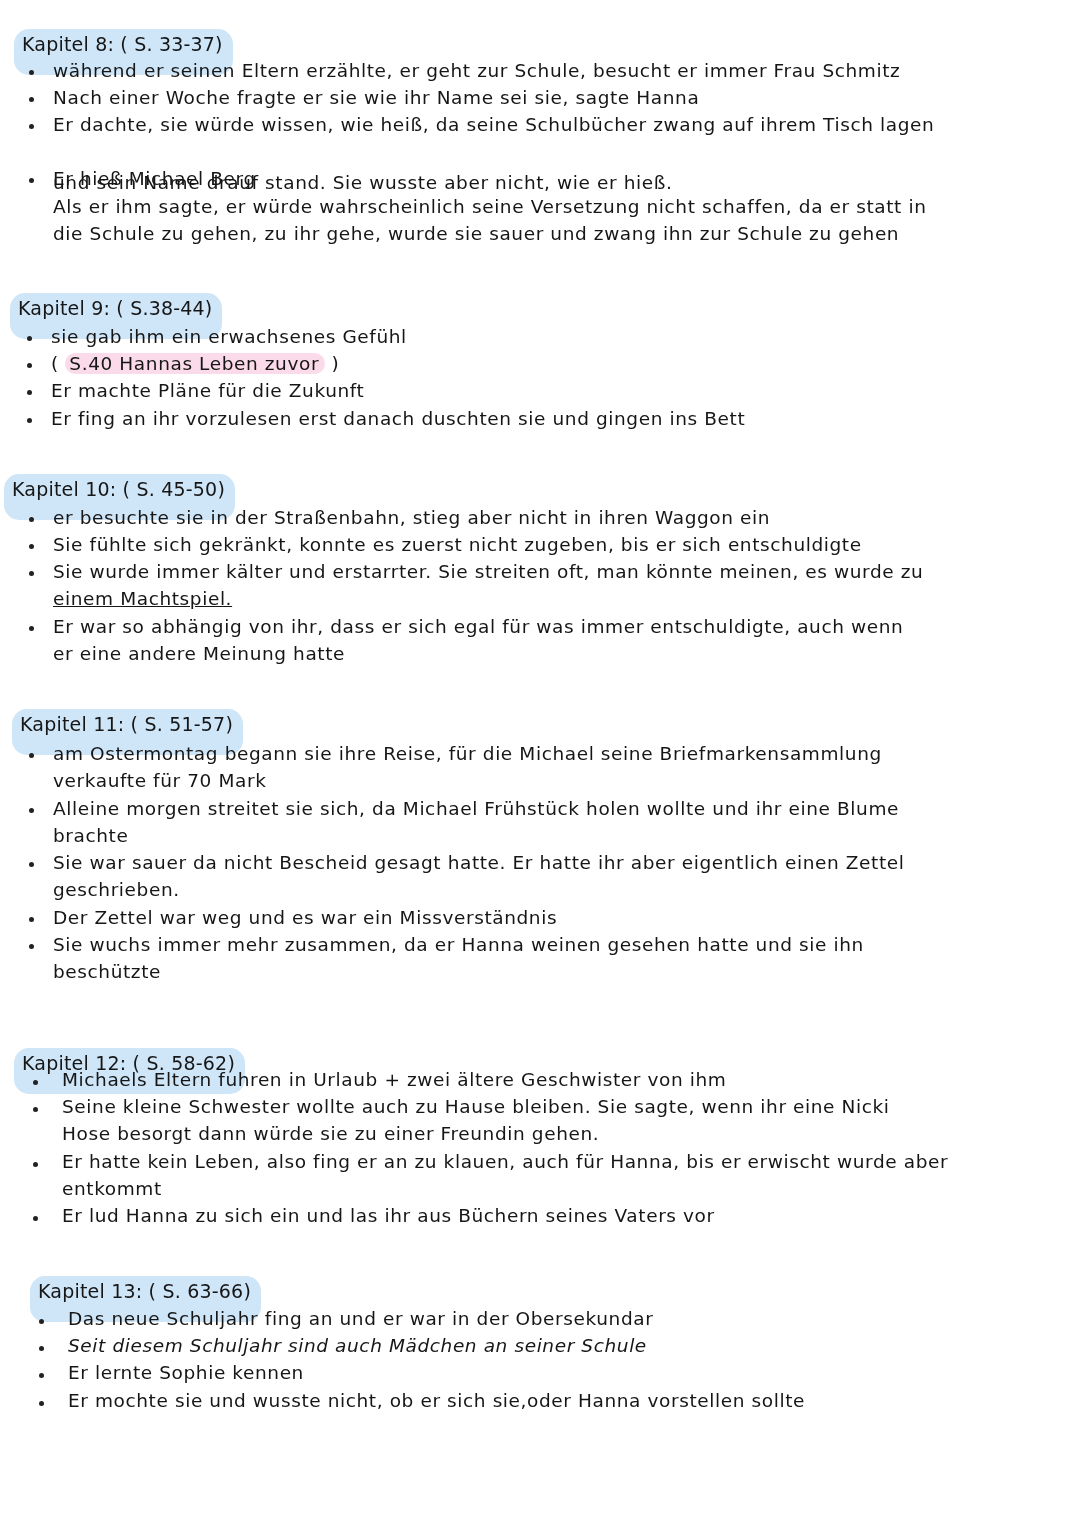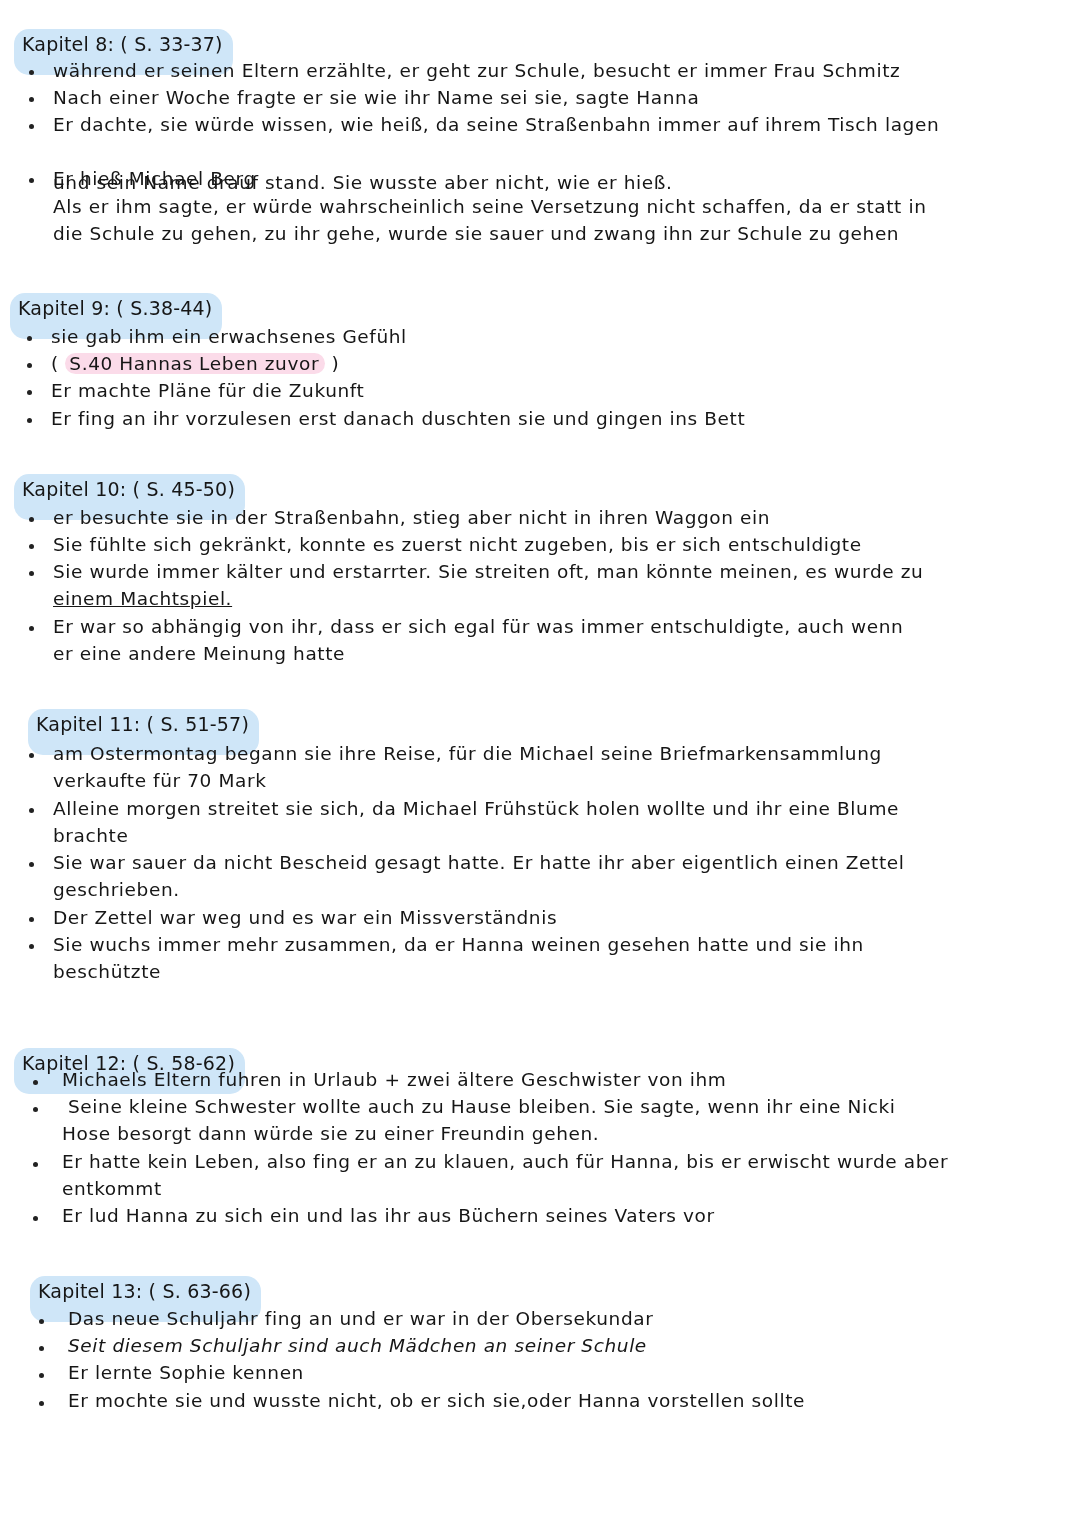--- a/index.html
+++ b/index.html
@@ -54,21 +54,21 @@
 </head>
 <body>
 
 <div class="section">
   <div class="heading" style="left:14px; top:29px;">Kapitel 8: ( S. 33-37)</div>
   <span class="bullet" style="left:29px; top:70px;"></span>
   <div class="line" style="left:53px; top:57px;">während er seinen Eltern erzählte, er geht zur Schule, besucht er immer Frau Schmitz</div>
   <span class="bullet" style="left:29px; top:97px;"></span>
   <div class="line" style="left:53px; top:84px;">Nach einer Woche fragte er sie wie ihr Name sei sie, sagte Hanna</div>
   <span class="bullet" style="left:29px; top:124px;"></span>
-  <div class="line" style="left:53px; top:111px;">Er dachte, sie würde wissen, wie heiß, da seine Straßenbahn immer auf ihrem Tisch lagen</div>
+  <div class="line" style="left:53px; top:111px;">Er dachte, sie würde wissen, wie heiß, da seine Schulbücher zwang auf ihrem Tisch lagen</div>
   <div class="line" style="left:53px; top:145px;margin-top:24px;">und sein Name drauf stand. Sie wusste aber nicht, wie er hieß.</div>
   <span class="bullet" style="left:29px; top:178px;"></span>
   <div class="line" style="left:53px; top:165px;">Er hieß Michael Berg</div>
   <div class="line" style="left:53px; top:193px;">Als er ihm sagte, er würde wahrscheinlich seine Versetzung nicht schaffen, da er statt in</div>
   <div class="line" style="left:53px; top:220px;">die Schule zu gehen, zu ihr gehe, wurde sie sauer und zwang ihn zur Schule zu gehen</div>
 </div>
 
 <div class="section">
   <div class="heading" style="left:10px; top:293px;">Kapitel 9: ( S.38-44)</div>
   <span class="bullet" style="left:27px; top:336px;"></span>
@@ -79,35 +79,35 @@
     <span class="pink">S.40  Hannas Leben zuvor</span>
     <span>)</span>
   </div>
   <span class="bullet" style="left:27px; top:390px;"></span>
   <div class="line" style="left:51px; top:377px;">Er machte Pläne für die Zukunft</div>
   <span class="bullet" style="left:27px; top:418px;"></span>
   <div class="line" style="left:51px; top:405px;">Er fing an ihr vorzulesen erst danach duschten sie und gingen ins Bett</div>
 </div>
 
 <div class="section">
-  <div class="heading" style="left:14px; top:474px;">Kapitel 10: ( S. 45-50)</div>
+  <div class="heading" style="left:4px; top:474px;">Kapitel 10: ( S. 45-50)</div>
   <span class="bullet" style="left:29px; top:517px;"></span>
   <div class="line" style="left:53px; top:504px;">er besuchte sie in der Straßenbahn, stieg  aber nicht in ihren Waggon ein</div>
   <span class="bullet" style="left:29px; top:544px;"></span>
   <div class="line" style="left:53px; top:531px;">Sie fühlte sich gekränkt, konnte es zuerst nicht zugeben, bis er sich entschuldigte</div>
   <span class="bullet" style="left:29px; top:571px;"></span>
   <div class="line" style="left:53px; top:558px;">Sie wurde immer kälter und erstarrter. Sie streiten oft, man könnte meinen, es wurde zu</div>
   <div class="line" style="left:53px; top:585px;text-decoration:underline;">einem Machtspiel.</div>
   <span class="bullet" style="left:29px; top:626px;"></span>
   <div class="line" style="left:53px; top:613px;">Er war so abhängig von ihr, dass er sich egal für was immer entschuldigte, auch wenn</div>
   <div class="line" style="left:53px; top:640px;">er eine andere Meinung hatte</div>
 </div>
 
 <div class="section">
-  <div class="heading" style="left:28px; top:709px;">Kapitel 11: ( S. 51-57)</div>
+  <div class="heading" style="left:12px; top:709px;">Kapitel 11: ( S. 51-57)</div>
   <span class="bullet" style="left:29px; top:753px;"></span>
   <div class="line" style="left:53px; top:740px;">am Ostermontag begann sie ihre Reise, für die Michael seine Briefmarkensammlung</div>
   <div class="line" style="left:53px; top:767px;">verkaufte für 70 Mark</div>
   <span class="bullet" style="left:29px; top:808px;"></span>
   <div class="line" style="left:53px; top:795px;">Alleine morgen streitet sie sich, da Michael Frühstück holen wollte und ihr eine Blume</div>
   <div class="line" style="left:53px; top:822px;">brachte</div>
   <span class="bullet" style="left:29px; top:862px;"></span>
   <div class="line" style="left:53px; top:849px;">Sie war sauer da nicht Bescheid gesagt hatte. Er hatte ihr aber eigentlich einen Zettel</div>
   <div class="line" style="left:53px; top:876px;">geschrieben.</div>
   <span class="bullet" style="left:29px; top:917px;"></span>
@@ -115,21 +115,21 @@
   <span class="bullet" style="left:29px; top:944px;"></span>
   <div class="line" style="left:53px; top:931px;">Sie wuchs immer mehr zusammen, da er Hanna weinen gesehen hatte und sie ihn</div>
   <div class="line" style="left:53px; top:958px;">beschützte</div>
 </div>
 
 <div class="section">
   <div class="heading" style="left:14px; top:1036px;margin-top:12px;">Kapitel 12: ( S. 58-62)</div>
   <span class="bullet" style="left:33px; top:1080px;"></span>
   <div class="line" style="left:62px; top:1066px;">Michaels Eltern fuhren in Urlaub + zwei ältere Geschwister von ihm</div>
   <span class="bullet" style="left:33px; top:1107px;"></span>
-  <div class="line" style="left:68px; top:1093px;text-align:center;">Seine kleine Schwester wollte auch zu Hause bleiben. Sie sagte, wenn ihr eine Nicki</div>
+  <div class="line" style="left:62px; top:1093px;text-align:center;">Seine kleine Schwester wollte auch zu Hause bleiben. Sie sagte, wenn ihr eine Nicki</div>
   <div class="line" style="left:62px; top:1120px;">Hose besorgt dann würde sie zu einer Freundin gehen.</div>
   <span class="bullet" style="left:33px; top:1162px;"></span>
   <div class="line" style="left:62px; top:1148px;">Er hatte kein Leben, also fing er an zu klauen, auch für Hanna, bis er erwischt wurde aber</div>
   <div class="line" style="left:62px; top:1175px;">entkommt</div>
   <span class="bullet" style="left:33px; top:1216px;"></span>
   <div class="line" style="left:62px; top:1202px;">Er lud Hanna zu sich ein und las ihr aus Büchern seines Vaters vor</div>
 </div>
 
 <div class="section">
   <div class="heading" style="left:30px; top:1276px;">Kapitel 13: ( S. 63-66)</div>

